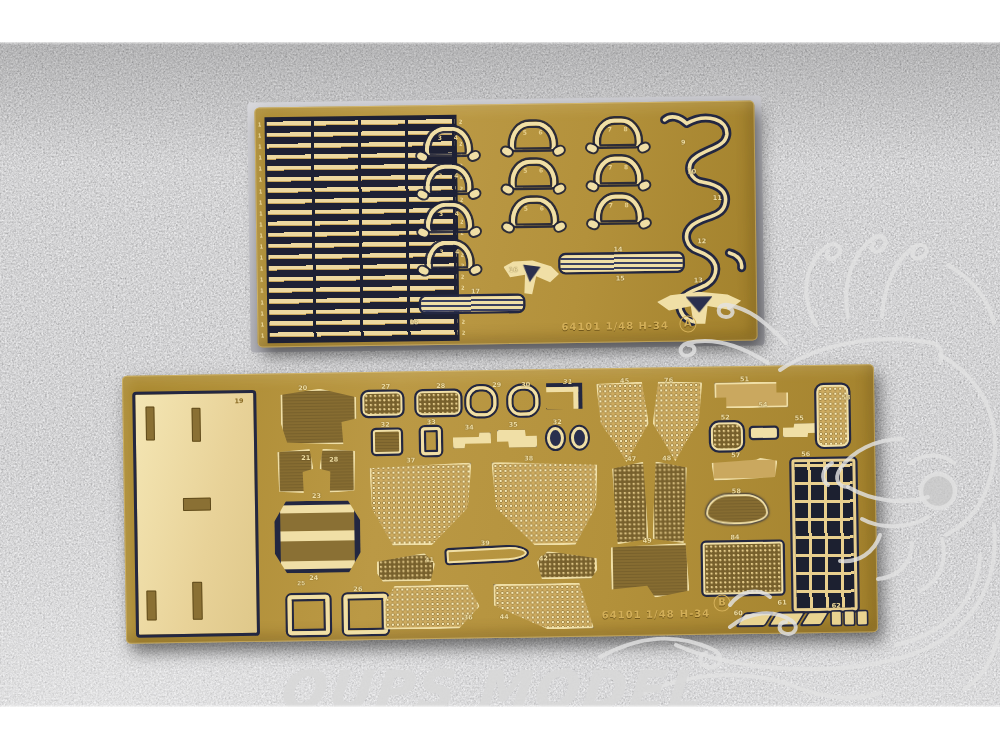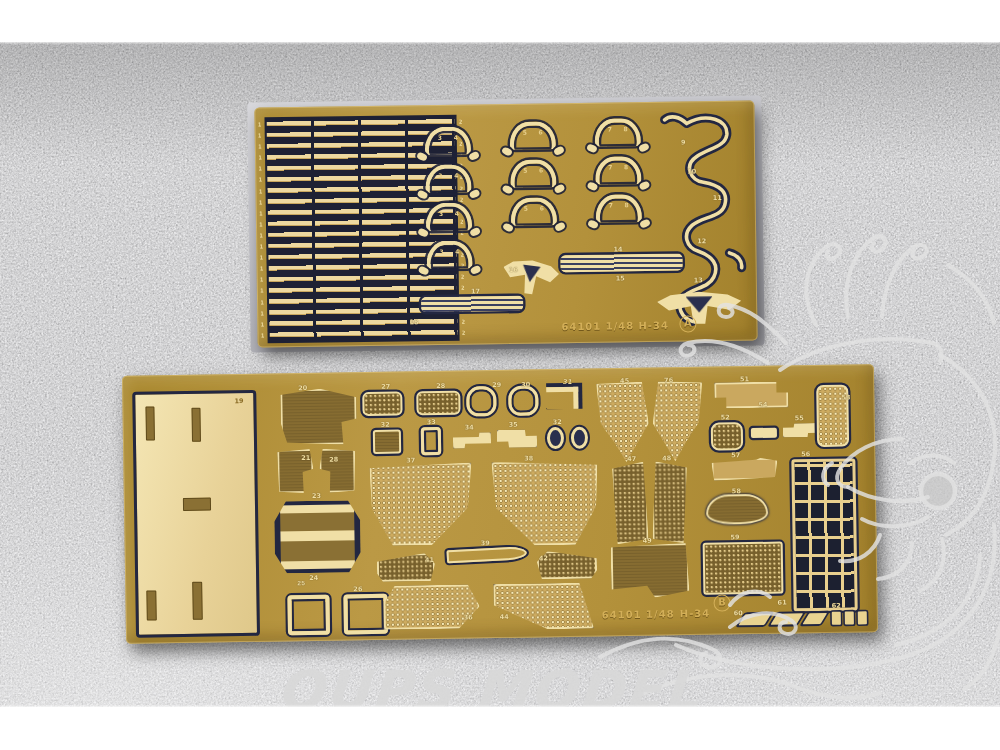--- a/index.html
+++ b/index.html
@@ -298,21 +298,21 @@
     <span class="pn" style="left:672px;top:50px;">55</span>
     <div class="mesh-pale" style="left:694px;top:20px;width:32px;height:62px;border-radius:7px;box-shadow:0 0 0 2.2px #232741;"></div>
     <span class="pn" style="left:719px;top:30px;">53</span>
     <div class="bar clipped" style="left:588px;top:92px;width:66px;height:22px;clip-path:polygon(0 20%,68% 8%,74% 0,100% 14%,96% 88%,4% 100%);background:#caa85f;border:2px solid #f0dfa6;box-shadow:none;"></div>
     <span class="pn" style="left:608px;top:86px;">57</span>
     <div class="grid56" style="left:668px;top:94px;width:64px;height:152px;"></div>
     <span class="pn" style="left:678px;top:86px;">56</span>
     <div class="panel-dark clipped" style="left:582px;top:128px;width:62px;height:30px;border-radius:40% 40% 50% 50% / 70% 70% 40% 40%;clip-path:none;"></div>
     <span class="pn" style="left:608px;top:122px;">58</span>
     <div class="mesh-dark" style="left:578px;top:176px;width:80px;height:52px;box-shadow:0 0 0 2.2px #232741;"></div>
-    <span class="pn" style="left:606px;top:168px;">59</span>
+    <span class="pn" style="left:606px;top:168px;">84</span>
 
     <span class="code" style="left:476px;top:242px;">64101 1/48</span>
     <span class="code" style="left:554px;top:242px;">H-34</span>
     <span class="letter" style="left:588px;top:228px;">B</span>
     <span class="pn" style="left:608px;top:244px;">60</span>
     <span class="pn" style="left:652px;top:234px;">61</span>
     <span class="pn" style="left:706px;top:238px;">62</span>
     <div class="zig" style="left:616px;top:248px;width:26px;height:11px;"></div>
     <div class="zig" style="left:648px;top:248px;width:26px;height:11px;"></div>
     <div class="zig" style="left:680px;top:248px;width:18px;height:11px;"></div>

